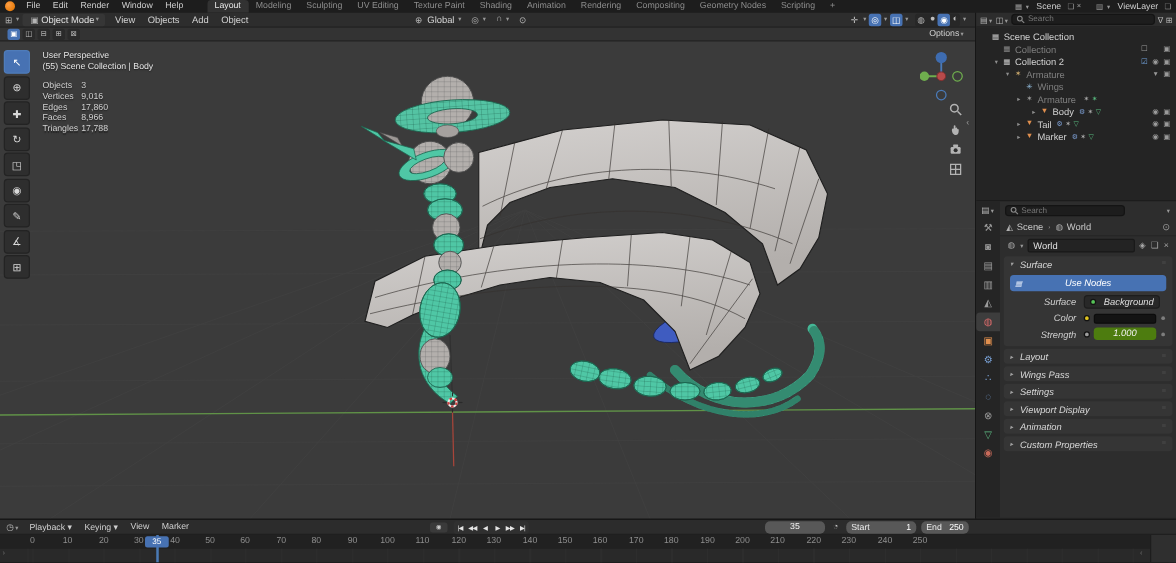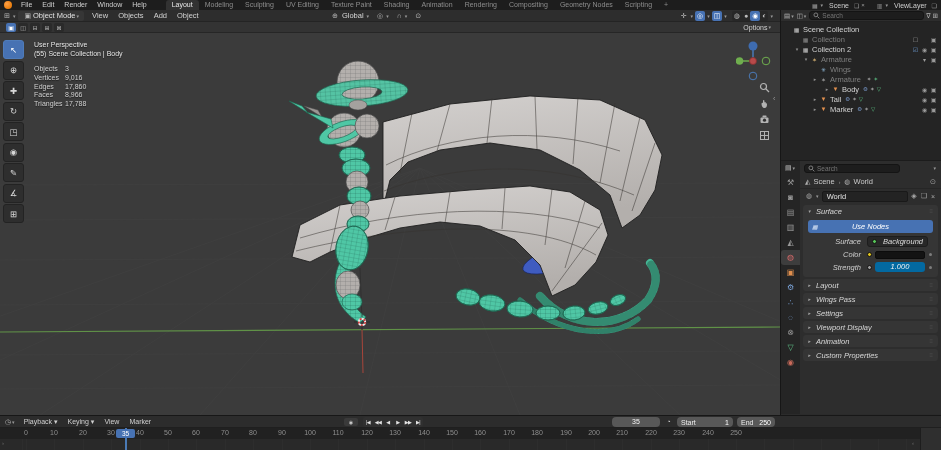--- a/index.html
+++ b/index.html
@@ -88,21 +88,21 @@
   .phead .exp{font-size:5px;color:#a0a0a0;width:8px;}
   .phead .grip{margin-left:auto;color:#5a5a5a;font-size:6px;opacity:.6;}
   .usenodes{position:relative;margin:3px 5px;height:13px;background:#4772b3;border-radius:3px;display:flex;align-items:center;justify-content:center;color:#fff;}
   .usenodes .unic{position:absolute;left:4px;font-size:6px;color:#d7e2f4;}
   .prow{display:flex;align-items:center;margin:3px 6px 3px 0;}
   .plabel{width:58px;text-align:right;margin-right:6px;color:#cfcfcf;flex:0 0 auto;}
   .sock{width:5px;height:5px;border-radius:50%;border:1px solid #121212;margin-right:3px;flex:0 0 auto;}
   .sock.green{background:#57c458;} .sock.yellow{background:#e0c41f;} .sock.gray{background:#9d9d9d;}
   .dd-field{flex:1;display:flex;align-items:center;background:#282828;border:1px solid #1d1d1d;border-radius:3px;height:11px;padding:0 4px;color:#dedede;gap:3px;}
   .swatch{flex:1;height:8px;background:#131313;border:1px solid #0c0c0c;border-radius:2px;}
-  .num-field{flex:1;height:10px;background:#0369a1;border-radius:3px;text-align:center;line-height:10px;color:#f2f2f2;}
+  .num-field{flex:1;height:10px;background:#4d7c0f;border-radius:3px;text-align:center;line-height:10px;color:#f2f2f2;}
   .deco{width:3px;height:3px;border-radius:50%;background:#7d7d7d;margin-left:4px;flex:0 0 auto;}
 
   
   .timeline{position:absolute;left:0;top:415px;width:941px;height:35px;background:#262626;border-top:1px solid #171717;font-size:7px;}
   .tlhead{position:relative;height:12px;background:#2c2c2c;border-bottom:1px solid #1f1f1f;display:flex;align-items:center;}
   .tlmenu{padding:0 5px;color:#d0d0d0;}
   .tl-ed{padding:0 3px 0 5px;color:#b5b5b5;font-size:7px;}
   .autokey{position:absolute;left:344px;top:2px;width:14px;height:8px;background:#3a3a3a;border-radius:2px;color:#ccc;font-size:5px;text-align:center;line-height:8px;}
   .transport{position:absolute;left:363px;top:1px;height:10px;display:flex;background:#303030;border-radius:2px;overflow:hidden;}
   .tbtn{min-width:10px;padding:0 1px;display:flex;align-items:center;justify-content:center;color:#e4e4e4;font-size:5px;letter-spacing:-.5px;}

